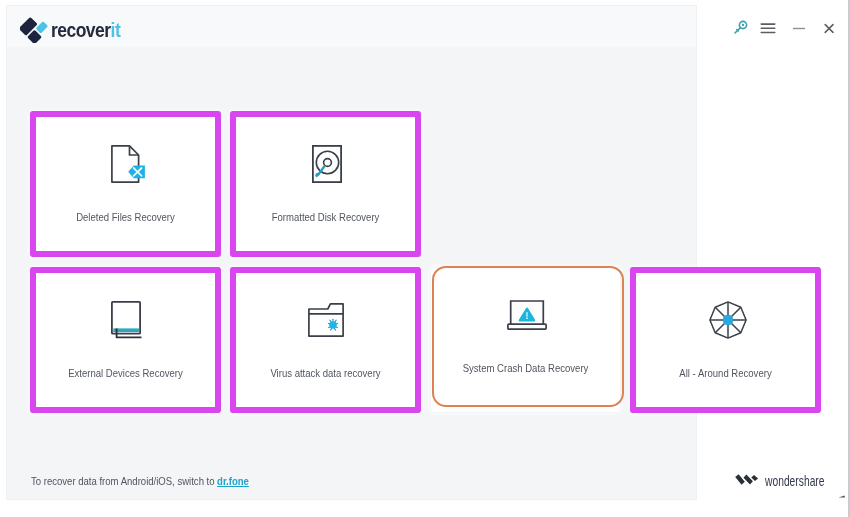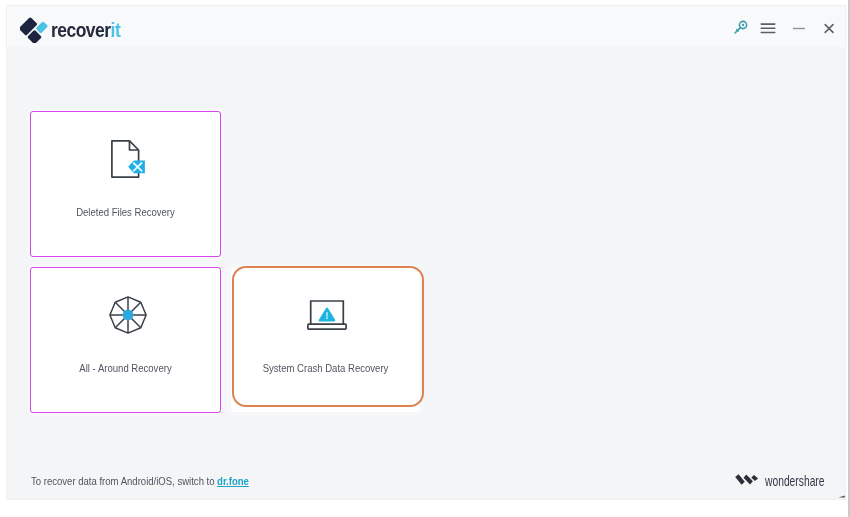--- a/index.html
+++ b/index.html
@@ -1,36 +1,36 @@
 <!DOCTYPE html>
 <html><head>
 <meta charset="utf-8">
 <title>recoverit</title>
 <style>
   html,body{margin:0;padding:0;}
   body{width:850px;height:517px;background:#ffffff;font-family:"Liberation Sans",sans-serif;overflow:hidden;}
-  .window{position:absolute;left:6px;top:5px;width:840px;height:495px;background:#f4f5f7;
+  .window{position:absolute;left:6px;top:5px;width:691px;height:495px;background:#f4f5f7;
           border:1px solid #eef0f2;box-sizing:border-box;}
   .titlebar{position:absolute;left:0;top:0;right:0;height:41px;background:#f8f9fa;border-bottom:1px solid #e3e5e8;}
   .logo{position:absolute;left:13px;top:8px;display:flex;align-items:center;}
   .logo-text{font-size:20px;font-weight:700;color:#252a3d;letter-spacing:-0.6px;margin-left:2px;
              transform:scaleX(0.875);transform-origin:left;}
   .logo-text .it{color:#4cc3e6;}
   .win-btns{position:absolute;left:0;top:0;right:0;height:40px;}
   .win-btn{position:absolute;top:9px;width:26px;height:26px;display:flex;align-items:center;
            justify-content:center;cursor:pointer;}
   #btn-key{left:720px;}
   #btn-menu{left:748px;}
   #btn-min{left:779px;}
   #btn-close{left:809px;}
   .content{position:absolute;left:0;top:41px;right:0;bottom:0;background:#f4f5f7;}
   .grid{position:absolute;left:23px;top:64px;width:793px;}
   .row{display:flex;}
   .row + .row{margin-top:10px;}
-  .card{width:191px;height:146px;background:#fff;border:1px solid #d946ef;box-sizing:border-box;
+  .card{width:191px;height:146px;background:#fff;border:6px solid #d946ef;box-sizing:border-box;
         border-radius:3px;display:flex;flex-direction:column;align-items:center;cursor:pointer;
         margin-right:9px;position:relative;box-shadow:0 0 6px rgba(255,255,255,0.95);}
   .card:last-child{margin-right:0;}
   .card.selected{border:1px solid #f3f4f6;}
   .card.selected::after{content:"";position:absolute;left:1px;top:-2px;right:-4px;bottom:5px;
         border:2px solid #dd8250;border-radius:14px;pointer-events:none;}
   .card-icon{position:absolute;left:0;right:0;top:4px;height:85px;display:flex;align-items:center;justify-content:center;}
   [data-name="document-x-icon"] svg{position:relative;left:2px;}
   [data-name="pie-chart-icon"] svg{position:relative;left:2px;}
   [data-name="octagon-hub-icon"] svg{position:relative;left:2px;}
@@ -101,49 +101,92 @@
             <div class="card-icon" data-name="document-x-icon">
               <svg width="34" height="38" viewBox="0 0 34 38">
   <path d="M0.9 0.9 H18.5 L27.6 10 V37.1 H0.9 Z" fill="#fff" stroke="#3a3f48" stroke-width="1.7" stroke-linejoin="round"></path>
   <path d="M18.5 0.9 V10 H27.6" fill="none" stroke="#3a3f48" stroke-width="1.7" stroke-linejoin="round"></path>
   <path d="M22.8 20.4 H33.9 V33.3 H22.8 L17.2 26.8 Z" fill="#1eb0e6"></path>
   <path d="M22.6 23.0 L30.6 30.8 M30.6 23.0 L22.6 30.8" stroke="#e9fbff" stroke-width="1.75" stroke-linecap="round"></path>
 </svg>
             </div>
             <div class="card-label" data-name="card-label">Deleted Files Recovery</div>
           </div>
+          <div class="card" data-name="card-formatted-disk-recovery">
+            <div class="card-icon" data-name="hard-disk-icon">
+              <svg width="30" height="38" viewBox="0 0 30 38">
+  <rect x="0.9" y="0.9" width="28.2" height="36.2" fill="#fff" stroke="#3a3f48" stroke-width="1.8"></rect>
+  <circle cx="15.5" cy="17.5" r="11.2" fill="none" stroke="#3a3f48" stroke-width="1.6"></circle>
+  <circle cx="15.5" cy="17.5" r="3.9" fill="none" stroke="#3a3f48" stroke-width="1.6"></circle>
+  <path d="M12.2 21.5 L6.3 29.6" stroke="#2b9cc4" stroke-width="2.4" stroke-linecap="round"></path>
+  <path d="M4.6 32.5 A2.6 2.6 0 1 1 8.1 28.9 Z" fill="#2b9cc4"></path>
+</svg>
+            </div>
+            <div class="card-label" data-name="card-label">Formatted Disk Recovery</div>
+          </div>
         </div>
       <div class="row" data-name="grid-row-2" id="row2">
+          <div class="card" data-name="card-external-devices-recovery">
+            <div class="card-icon" data-name="external-drive-icon">
+              <svg width="32" height="38" viewBox="0 0 32 38">
+  <rect x="0.9" y="0.9" width="28.2" height="31.8" rx="0.8" fill="#fff" stroke="#3a3f48" stroke-width="1.8"></rect>
+  <rect x="2.3" y="27.4" width="25.6" height="3.7" fill="#2fa6bd"></rect>
+  <path d="M5.6 27.6 L5.6 36.4 L30.5 36.4" fill="none" stroke="#2b303a" stroke-width="1.8" stroke-linejoin="round"></path>
+</svg>
+            </div>
+            <div class="card-label" data-name="card-label">External Devices Recovery</div>
+          </div>
+          <div class="card" data-name="card-virus-attack-data-recovery">
+            <div class="card-icon" data-name="folder-virus-icon">
+              <svg width="36" height="34" viewBox="0 0 36 34">
+  <path d="M0.9 6 H19.8 L22.4 0.9 H35.1 V33.1 H0.9 Z" fill="#fff" stroke="#3a3f48" stroke-width="1.7" stroke-linejoin="round"></path>
+  <path d="M0.9 10.8 H35.1" stroke="#3a3f48" stroke-width="1.8"></path>
+  <g stroke="#2e95bb" stroke-width="1.1" stroke-linecap="round">
+    <path d="M25 16.2 V18.4"></path>
+                  <path d="M21.8 17.2 L23.1 18.9"></path>
+                  <path d="M28.2 17.2 L26.9 18.9"></path>
+    <path d="M20.4 20.4 L22.4 21.2"></path>
+                  <path d="M29.6 20.4 L27.6 21.2"></path>
+    <path d="M20.6 24.6 L22.5 23.7"></path>
+                  <path d="M29.4 24.6 L27.5 23.7"></path>
+    <path d="M22.5 27.1 L23.7 25.4"></path>
+                  <path d="M27.5 27.1 L26.3 25.4"></path>
+  </g>
+  <circle cx="25" cy="22.0" r="3.8" fill="#21b4e8"></circle>
+</svg>
+            </div>
+            <div class="card-label" data-name="card-label">Virus attack data recovery</div>
+          </div>
+          <div class="card selected" data-name="card-system-crash-data-recovery">
+            <div class="card-icon" data-name="laptop-warning-icon">
+              <svg width="40" height="30" viewBox="0 0 40 30">
+  <path d="M3.7 25.4 V1 H36.3 V25.4" fill="#fdfdfe" stroke="#3a3f48" stroke-width="1.7" stroke-linejoin="miter"></path>
+  <rect x="0.9" y="24.2" width="38.2" height="4.9" rx="0.9" fill="#fff" stroke="#3a3f48" stroke-width="1.7"></rect>
+  <path d="M20 8.6 L27.2 20.4 L12.8 20.4 Z" fill="#1cb5e0" stroke="#1cb5e0" stroke-width="2.1" stroke-linejoin="round"></path>
+  <path d="M20 12.7 V16.2" stroke="#d9f6ff" stroke-width="1.3" stroke-linecap="round"></path>
+  <circle cx="20" cy="18.2" r="0.85" fill="#d9f6ff"></circle>
+</svg>
+            </div>
+            <div class="card-label" data-name="card-label">System Crash Data Recovery</div>
+          </div>
           <div class="card" data-name="card-all-around-recovery">
             <div class="card-icon" data-name="octagon-hub-icon">
               <svg width="38" height="38" viewBox="0 0 38 38">
   <polygon points="19,0.9 6.2,6.2 0.9,19 6.2,31.8 19,37.1 31.8,31.8 37.1,19 31.8,6.2" fill="#fff" stroke="#3a3f48" stroke-width="1.5" stroke-linejoin="round"></polygon>
   <g stroke="#3a3f48" stroke-width="1.5">
     <path d="M19 0.9 V37.1"></path>
                   <path d="M0.9 19 H37.1"></path>
     <path d="M6.2 6.2 L31.8 31.8"></path>
                   <path d="M31.8 6.2 L6.2 31.8"></path>
   </g>
   <circle cx="19" cy="19" r="5.4" fill="#2aa8e0"></circle>
 </svg>
             </div>
             <div class="card-label" data-name="card-label">All - Around Recovery</div>
           </div>
-          <div class="card selected" data-name="card-system-crash-data-recovery">
-            <div class="card-icon" data-name="laptop-warning-icon">
-              <svg width="40" height="30" viewBox="0 0 40 30">
-  <path d="M3.7 25.4 V1 H36.3 V25.4" fill="#fdfdfe" stroke="#3a3f48" stroke-width="1.7" stroke-linejoin="miter"></path>
-  <rect x="0.9" y="24.2" width="38.2" height="4.9" rx="0.9" fill="#fff" stroke="#3a3f48" stroke-width="1.7"></rect>
-  <path d="M20 8.6 L27.2 20.4 L12.8 20.4 Z" fill="#1cb5e0" stroke="#1cb5e0" stroke-width="2.1" stroke-linejoin="round"></path>
-  <path d="M20 12.7 V16.2" stroke="#d9f6ff" stroke-width="1.3" stroke-linecap="round"></path>
-  <circle cx="20" cy="18.2" r="0.85" fill="#d9f6ff"></circle>
-</svg>
-            </div>
-            <div class="card-label" data-name="card-label">System Crash Data Recovery</div>
-          </div>
         </div>
     </div>
     <div class="footer-text" data-name="footer-note">
       <span data-name="footer-note-text">To recover data from Android/iOS, switch to</span><a class="drfone" data-name="drfone-link">dr.fone</a>
     </div>
     <div class="ws" data-name="wondershare-logo">
       <span class="ws-mark" data-name="wondershare-mark-icon">
         <svg width="25" height="14" viewBox="0 0 25 14">
           <g fill="#2b3038">
             <path d="M1.2 4.1 L4.6 1.2 L10.8 8.8 L7.6 11.7 Z"></path>

